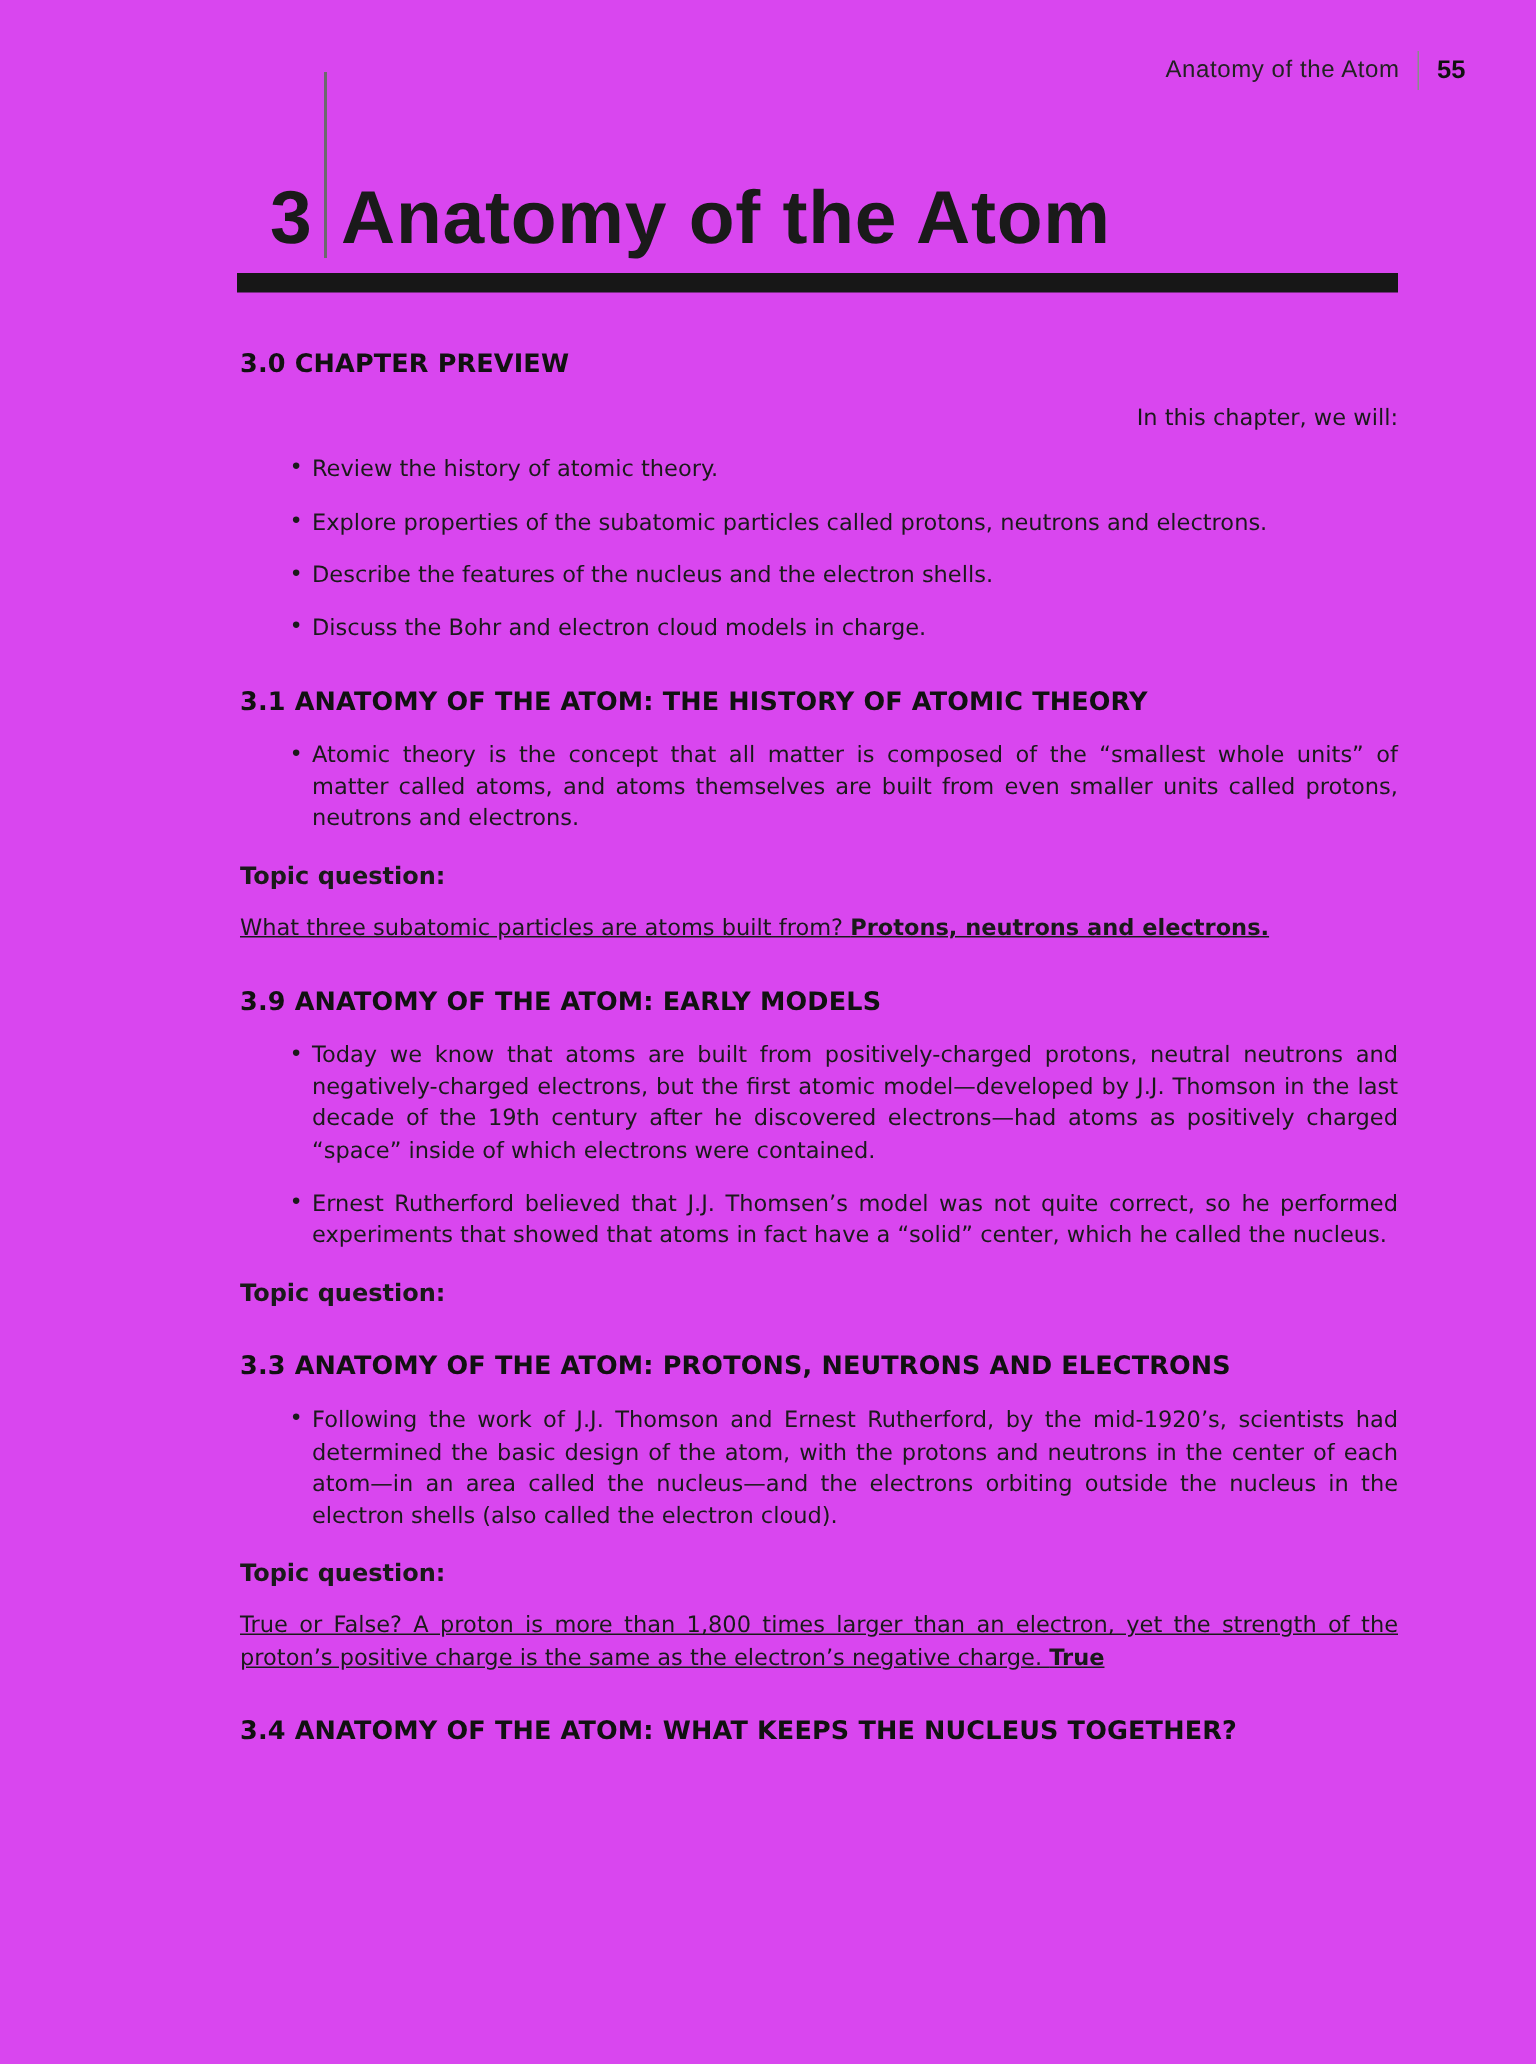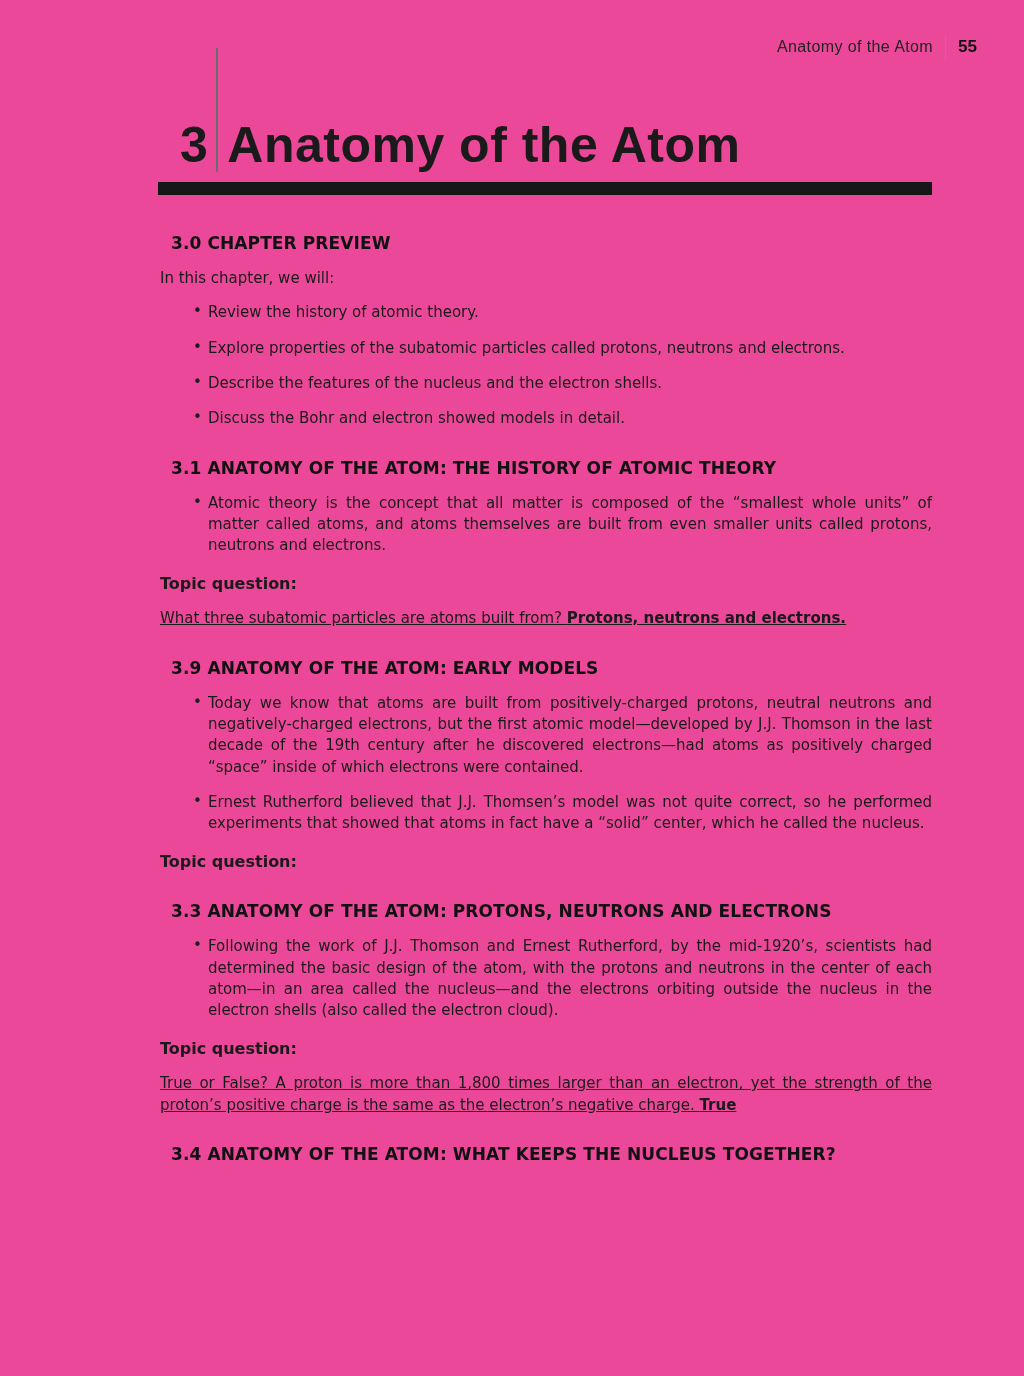--- a/index.html
+++ b/index.html
@@ -4,21 +4,21 @@
 <style>
   html, body {
     margin: 0;
     padding: 0;
     background: #ffffff;
   }
   .page {
     position: relative;
     width: 1024px;
     height: 1376px;
-    background: #ec4899;
+    background: #d946ef;
     color: #1a1a1a;
     font-family: "DejaVu Sans", "Liberation Sans", sans-serif;
     overflow: hidden;
     box-sizing: border-box;
   }
   
   .running-header {
     display: flex;
     justify-content: flex-end;
     align-items: center;
@@ -79,26 +79,27 @@
   
   .content {
     margin: 36px 92px 0 160px;
     font-size: 15px;
     line-height: 1.42;
   }
   .section-heading {
     font-size: 17px;
     font-weight: 700;
     letter-spacing: 0.1px;
-    margin: 26px 0 13px 11px;
+    margin: 26px 0 13px 0;
     color: #111;
   }
   .section:first-child .section-heading { margin-top: 0; }
   .intro-line {
     margin: 0 0 13px 0;
+    text-align: right;
   }
   .bullet {
     position: relative;
     padding-left: 48px;
     margin: 0 0 14px 0;
     text-align: justify;
   }
   .bullet::before {
     content: "\2022";
     position: absolute;
@@ -137,21 +138,21 @@
   <div class="title-bar"></div>
 
   <div class="content">
 
     <div class="section">
       <div class="section-heading">3.0 CHAPTER PREVIEW</div>
       <p class="intro-line">In this chapter, we will:</p>
       <div class="bullet">Review the history of atomic theory.</div>
       <div class="bullet">Explore properties of the subatomic particles called protons, neutrons and electrons.</div>
       <div class="bullet">Describe the features of the nucleus and the electron shells.</div>
-      <div class="bullet">Discuss the Bohr and electron showed models in detail.</div>
+      <div class="bullet">Discuss the Bohr and electron cloud models in charge.</div>
     </div>
 
     <div class="section">
       <div class="section-heading">3.1 ANATOMY OF THE ATOM: THE HISTORY OF ATOMIC THEORY</div>
       <div class="bullet">Atomic theory is the concept that all matter is composed of the “smallest whole units” of matter called atoms, and atoms themselves are built from even smaller units called protons, neutrons and electrons.</div>
       <div class="topic-label">Topic question:</div>
       <p class="qa"><span>What three subatomic particles are atoms built from? </span><strong>Protons, neutrons and electrons.</strong></p>
     </div>
 
     <div class="section">

